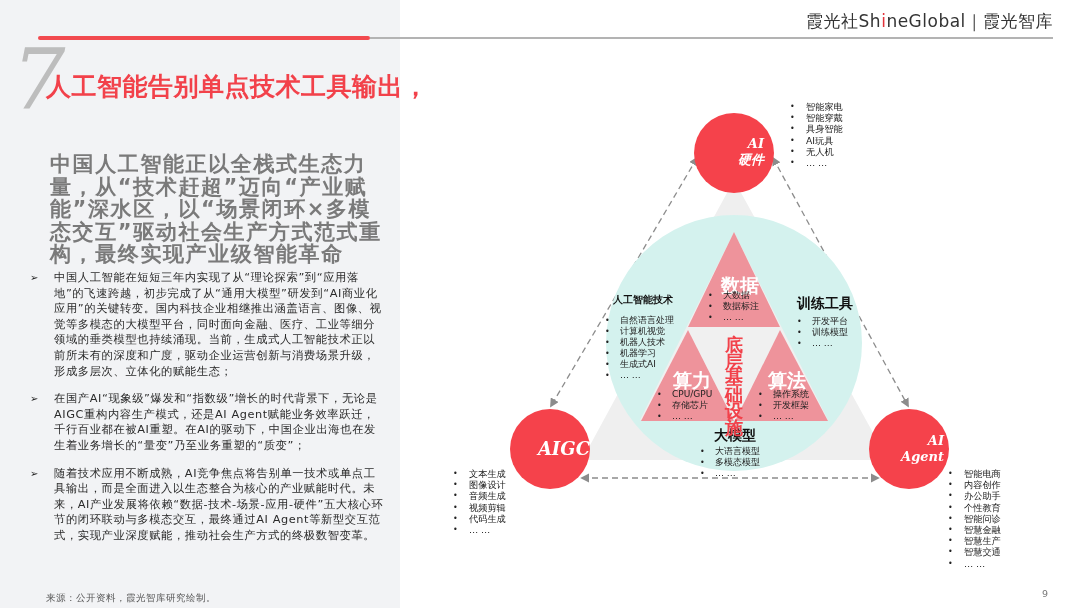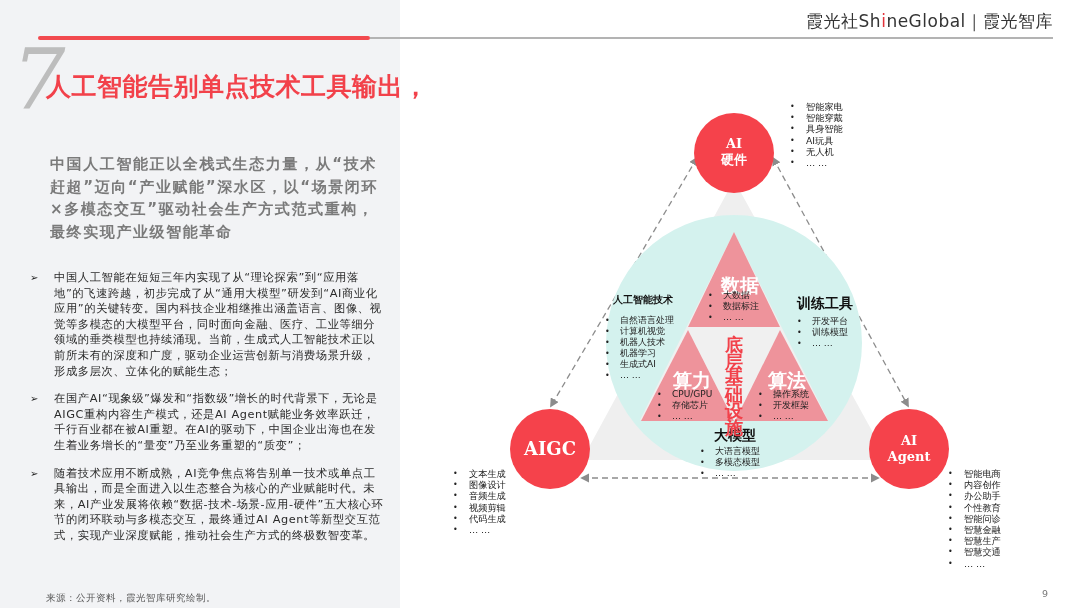--- a/index.html
+++ b/index.html
@@ -6,38 +6,38 @@
   body { width:1080px; height:608px; position:relative; overflow:hidden; background:#ffffff;
          font-family:"DejaVu Sans","Liberation Sans",sans-serif; }
   .left-panel { position:absolute; left:0; top:0; width:400px; height:608px; background:#f2f3f5; }
   .rule-gray { position:absolute; left:370px; top:37px; width:683px; height:2px; background:#b3b3b3; }
   .rule-red { position:absolute; left:38px; top:36px; width:332px; height:4px; background:#f24a4f; border-radius:2px; }
   .brand { position:absolute; right:27px; top:10px; font-size:17px; color:#333; letter-spacing:0.5px; white-space:nowrap; }
   .brand .hi { color:#e2323a; }
   .big-seven { position:absolute; left:12px; top:38px; font-family:"DejaVu Serif","Liberation Serif",serif;
                font-style:italic; font-size:84px; line-height:84px; color:#bdbdbd; font-weight:300; }
   .title { position:absolute; left:46px; top:72px; font-size:25px; line-height:29px; font-weight:bold; color:#f2414a; letter-spacing:0.5px; }
-  .subtitle { position:absolute; left:50px; top:153px; width:340px; font-size:15px; line-height:22.5px; font-weight:bold; color:#7a7a7a; letter-spacing:1.6px; }
+  .subtitle { position:absolute; left:50px; top:153px; width:340px; font-size:21px; line-height:22.5px; font-weight:bold; color:#7a7a7a; letter-spacing:1.6px; }
   .bullets { position:absolute; left:30px; top:270px; width:355px; }
   .bullet { position:relative; padding-left:24px; margin-bottom:12px; font-size:11.3px; line-height:15.6px; color:#2a2a2a; letter-spacing:0.6px; }
   .bullet .arrow { position:absolute; left:0; top:0; font-size:10px; color:#222; }
   .source { position:absolute; left:46px; top:592px; font-size:9.5px; color:#555; letter-spacing:0.5px; }
   .page-num { position:absolute; left:1042px; top:588px; font-size:9.5px; color:#777; }
   svg.diagram { position:absolute; left:0; top:0; }
   .list { position:absolute; font-size:9.2px; line-height:11.2px; color:#222; }
   .list .li { position:relative; padding-left:16px; white-space:nowrap; }
   .list .li::before { content:"•"; position:absolute; left:0; top:0; font-size:8px; }
   .tri-list { position:absolute; font-size:9px; line-height:11px; color:#222; }
   .tri-list .li { position:relative; padding-left:15px; white-space:nowrap; }
   .tri-list .li::before { content:"•"; position:absolute; left:0; top:0; font-size:8px; }
   .sec-title { position:absolute; font-weight:bold; color:#111; white-space:nowrap; }
   .tri-title { position:absolute; font-weight:bold; color:#ffffff; font-size:19px; white-space:nowrap; }
   .center-label { position:absolute; font-weight:bold; color:#f2414a; font-size:18px; line-height:16.5px; text-align:center; width:30px; }
   .node-label { position:absolute; color:#ffffff; font-weight:bold; font-family:"DejaVu Serif","Liberation Serif",serif;
-                text-align:center; font-size:13px; line-height:16px; }
+                text-align:right; font-size:13px; line-height:16px;font-style:italic; }
 </style>
 </head>
 <body>
 
 <div class="left-panel"></div>
 
 <div class="rule-gray"></div>
 <div class="rule-red"></div>
 <div class="brand"><span>霞光社Sh</span><span class="hi">i</span><span>neGlobal｜霞光智库</span></div>
 

